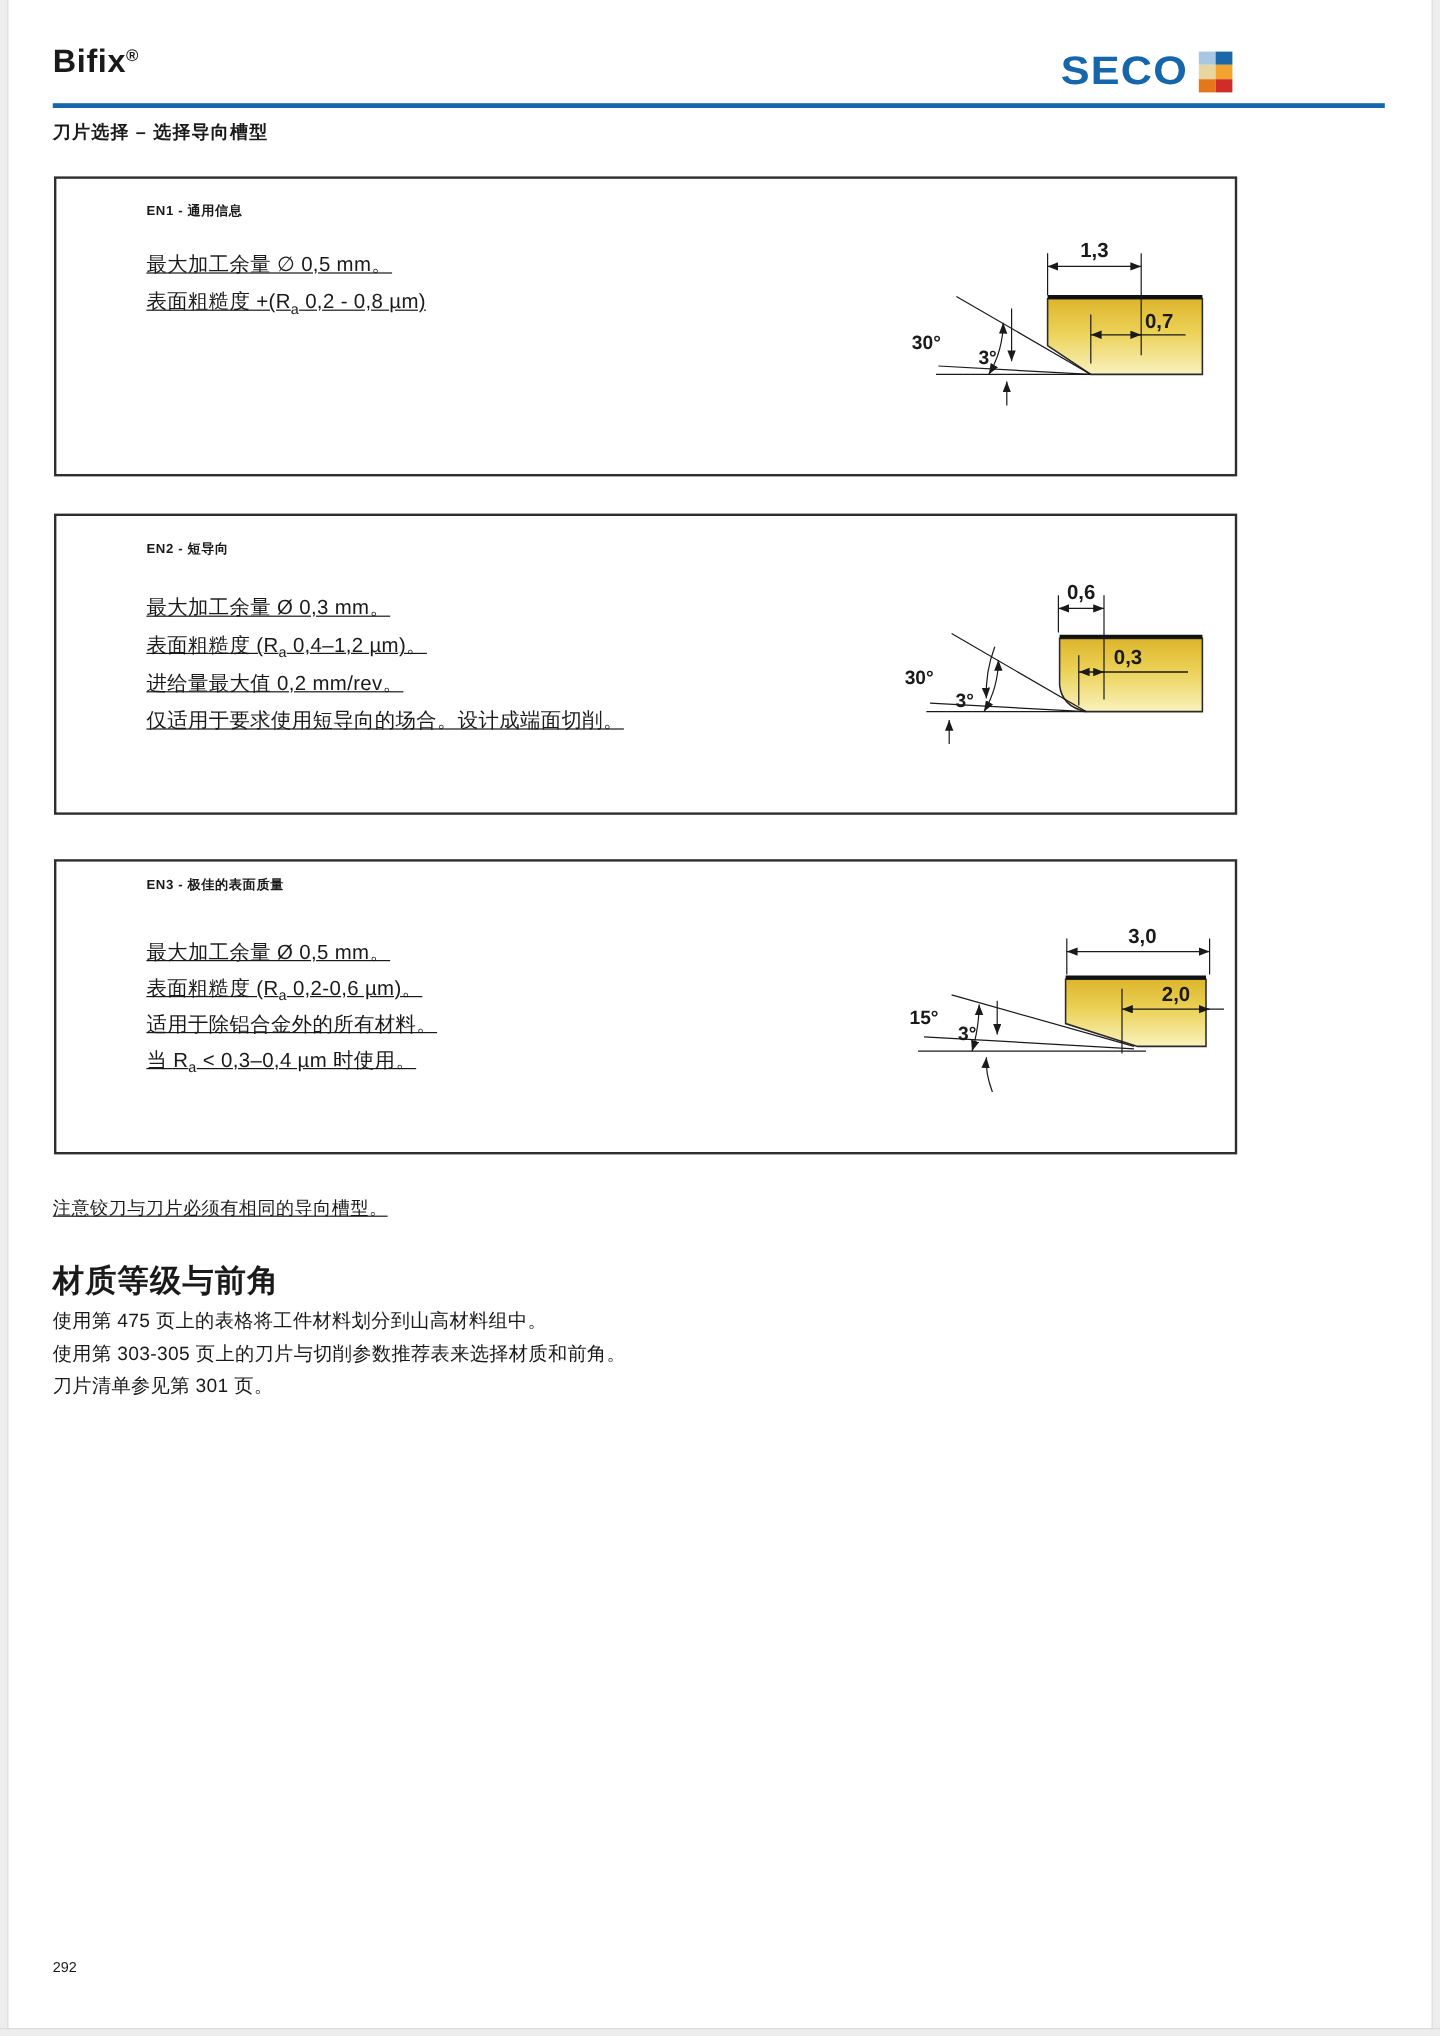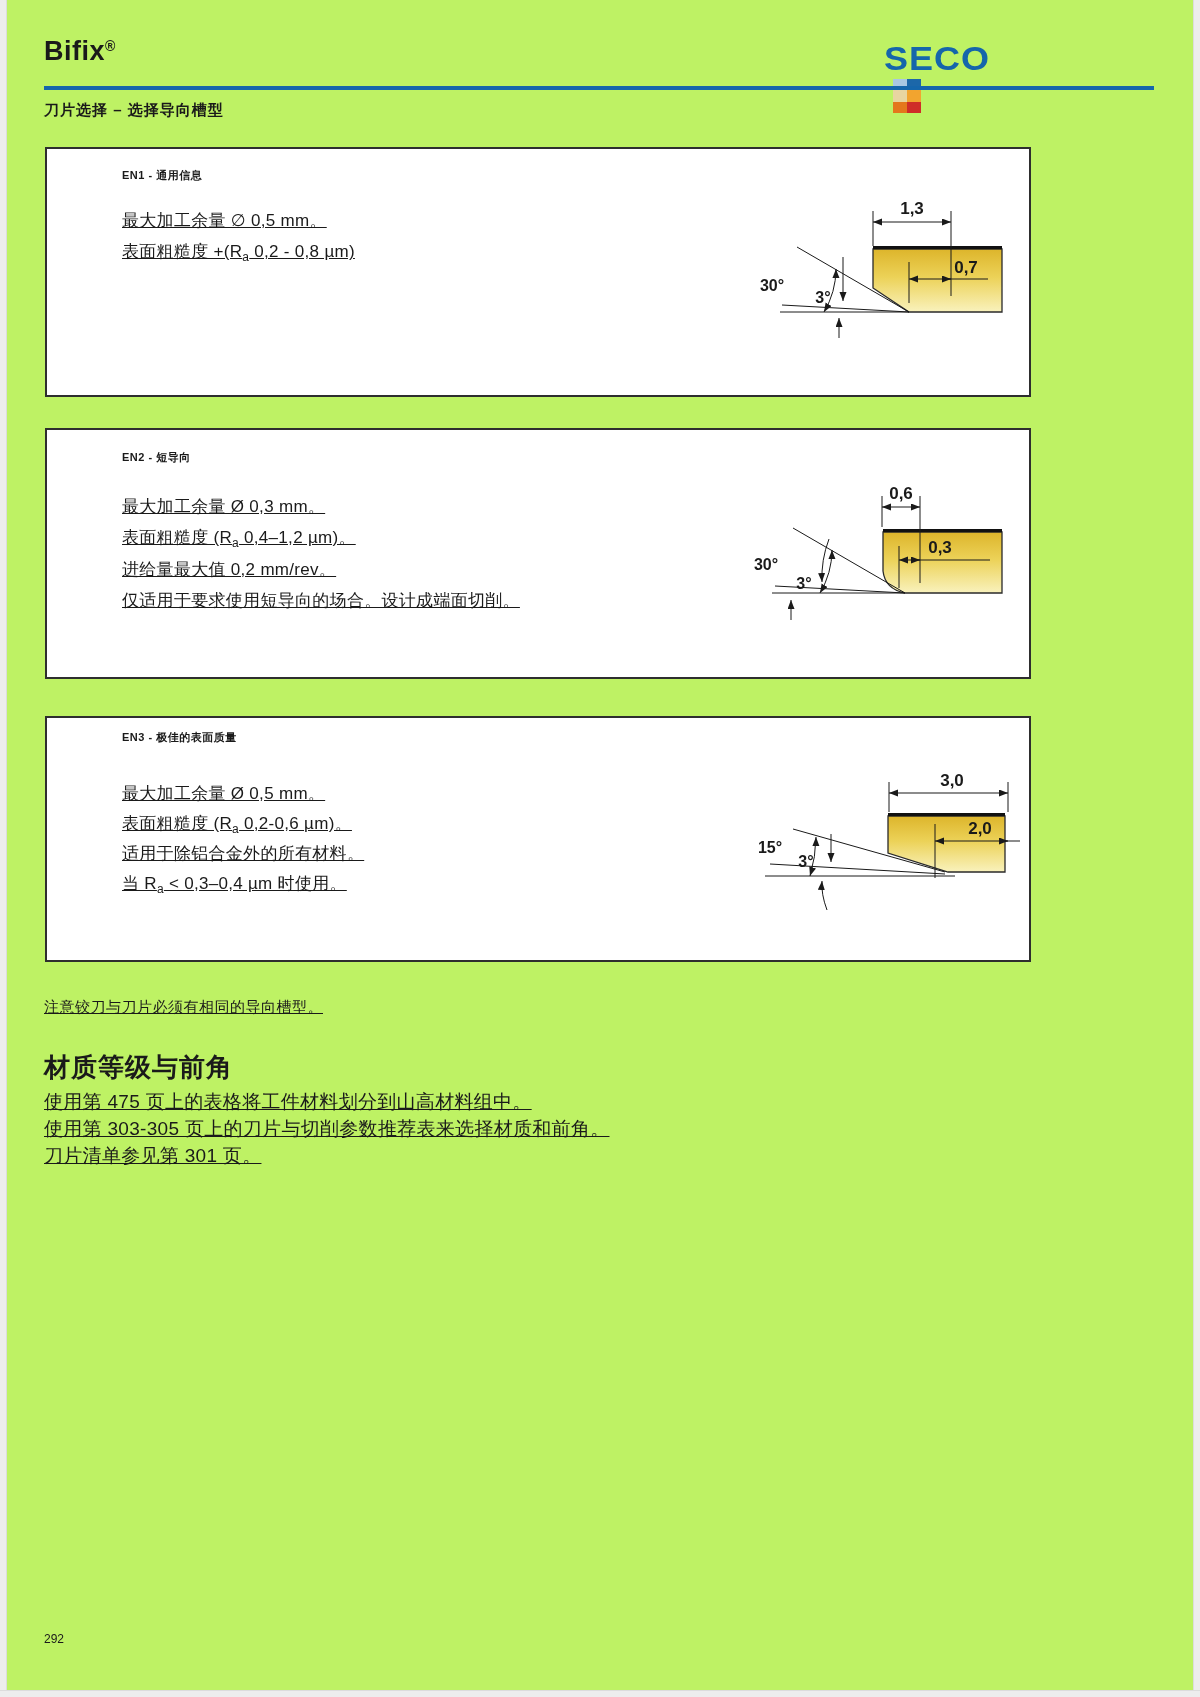--- a/index.html
+++ b/index.html
@@ -1,40 +1,40 @@
 <!DOCTYPE html>
 <html><head>
 <meta charset="utf-8">
 <style>
   html,body{margin:0;padding:0;background:#e6e6e6;}
-  .sheet{position:relative;width:1200px;height:1697px;background:#bef264;
+  .sheet{position:relative;width:1200px;height:1697px;background:#ffffff;
          font-family:"Liberation Sans",sans-serif;color:#1a1a1a;overflow:hidden;}
   .abs{position:absolute;}
   .edge{position:absolute;background:#ededed;}
   .edge-l{left:0;top:0;width:6px;height:1697px;border-right:1px solid #dcdcdc;}
   .edge-r{left:1193px;top:0;width:7px;height:1697px;border-left:1px solid #dcdcdc;}
   .edge-b{left:0;top:1690px;width:1200px;height:7px;border-top:1px solid #dcdcdc;}
   .brand{left:44px;top:36px;font-size:27px;font-weight:bold;letter-spacing:.5px;}
   .brand sup{font-size:14px;vertical-align:9px;font-weight:bold;}
-  .seco{left:884px;top:42px;display:flex;align-items:flex-start;flex-direction:column;}
+  .seco{left:884px;top:42px;display:flex;align-items:flex-start;}
   .seco-text{font-size:36px;line-height:36px;font-weight:bold;color:#1566ab;letter-spacing:1px;
              transform:scaleY(0.92);transform-origin:top left;}
   .seco-grid{margin-left:9px;margin-top:1px;width:28px;height:34px;display:grid;
              grid-template-columns:1fr 1fr;grid-template-rows:1fr 1fr 1fr;}
   .rule{left:44px;top:86px;width:1110px;height:4px;background:#1566ab;}
   .page-title{left:44px;top:101px;font-size:15px;font-weight:bold;letter-spacing:1px;}
   .box{position:absolute;left:45px;width:986px;border:2px solid #2e2e2e;background:#fff;box-sizing:border-box;}
   .box-title{position:absolute;left:75px;font-size:11px;font-weight:bold;letter-spacing:.5px;}
   .speclines{position:absolute;left:75px;font-size:17px;letter-spacing:.3px;text-decoration:underline;}
   .speclines div{white-space:nowrap;}
   .lh26 div{line-height:26px;} .lh25 div{line-height:25px;} .lh23 div{line-height:23.5px;}
   sub{font-size:12px;}
   .note{left:44px;top:998px;font-size:15px;letter-spacing:.5px;text-decoration:underline;}
   .grades-h{left:44px;top:1050px;font-size:26px;font-weight:bold;letter-spacing:1px;}
-  .grades{left:44px;top:1088px;font-size:19px;letter-spacing:.3px;text-decoration:underline;}
+  .grades{left:44px;top:1088px;font-size:16px;letter-spacing:.3px;}
   .grades div{line-height:27px;white-space:nowrap;}
   .pagenum{left:44px;top:1632px;font-size:12px;}
   svg{position:absolute;overflow:visible;}
   svg text{font-family:"Liberation Sans",sans-serif;font-weight:bold;fill:#1a1a1a;}
   .dline{stroke:#1a1a1a;stroke-width:1.1;fill:none;}
   .tline{stroke:#1a1a1a;stroke-width:1;fill:none;}
   .blk{stroke:#2a2a2a;stroke-width:1.3;}
   .topedge{stroke:#111;stroke-width:3.2;fill:none;}
 </style>
 </head>

